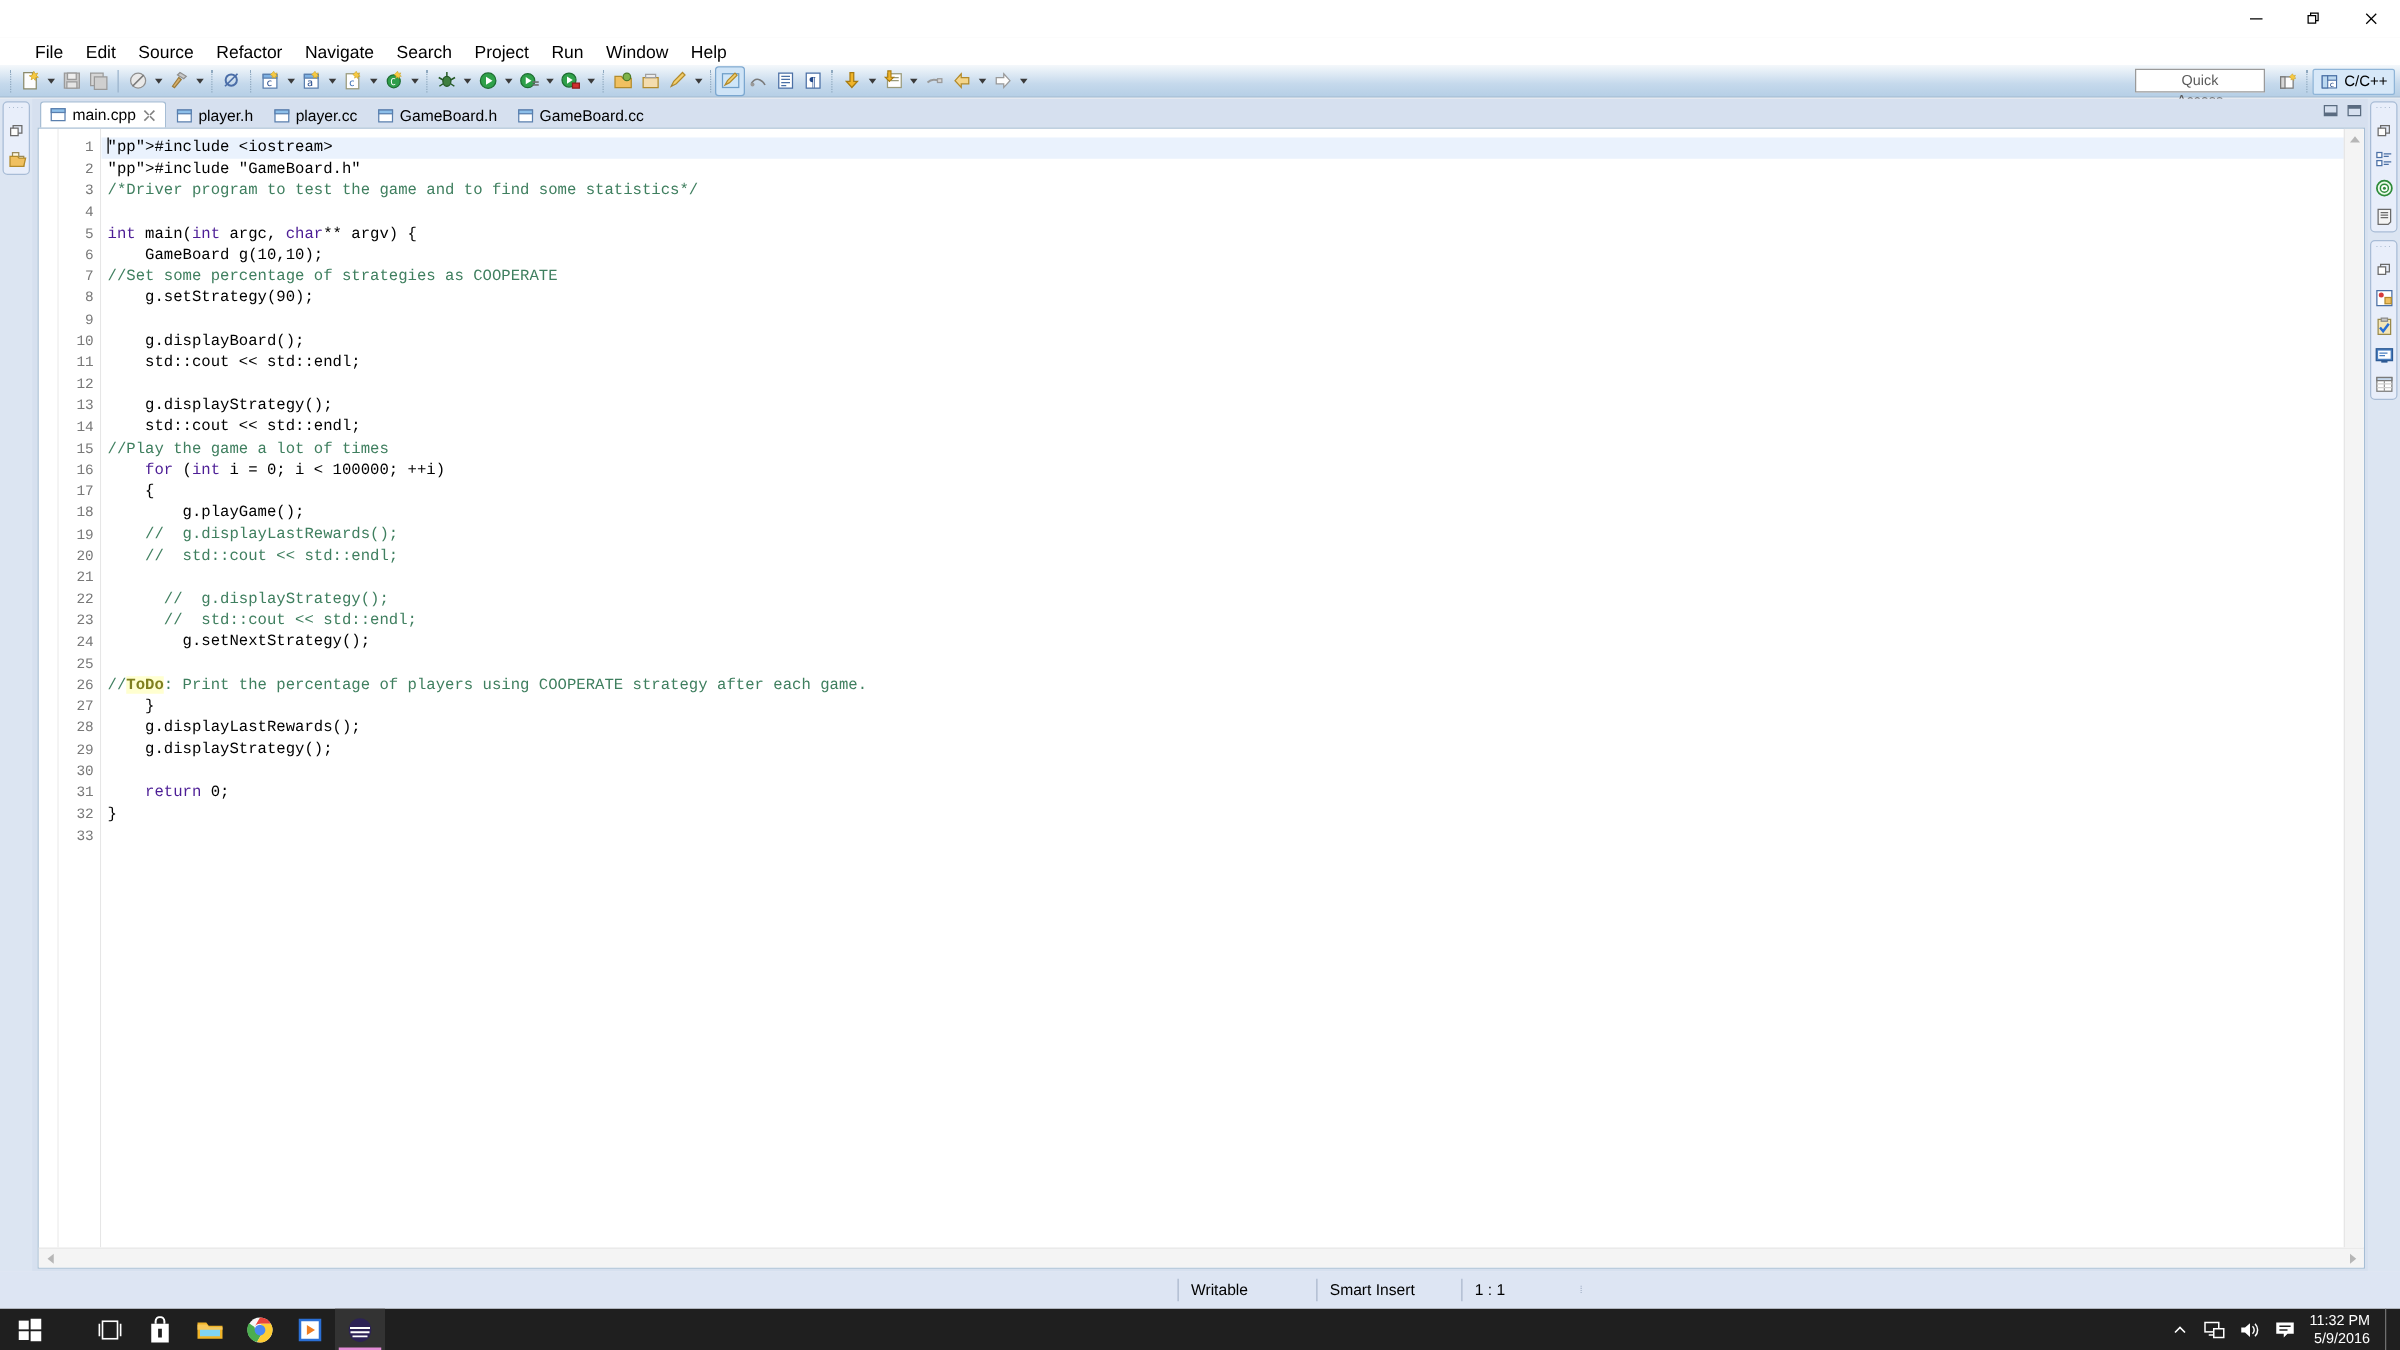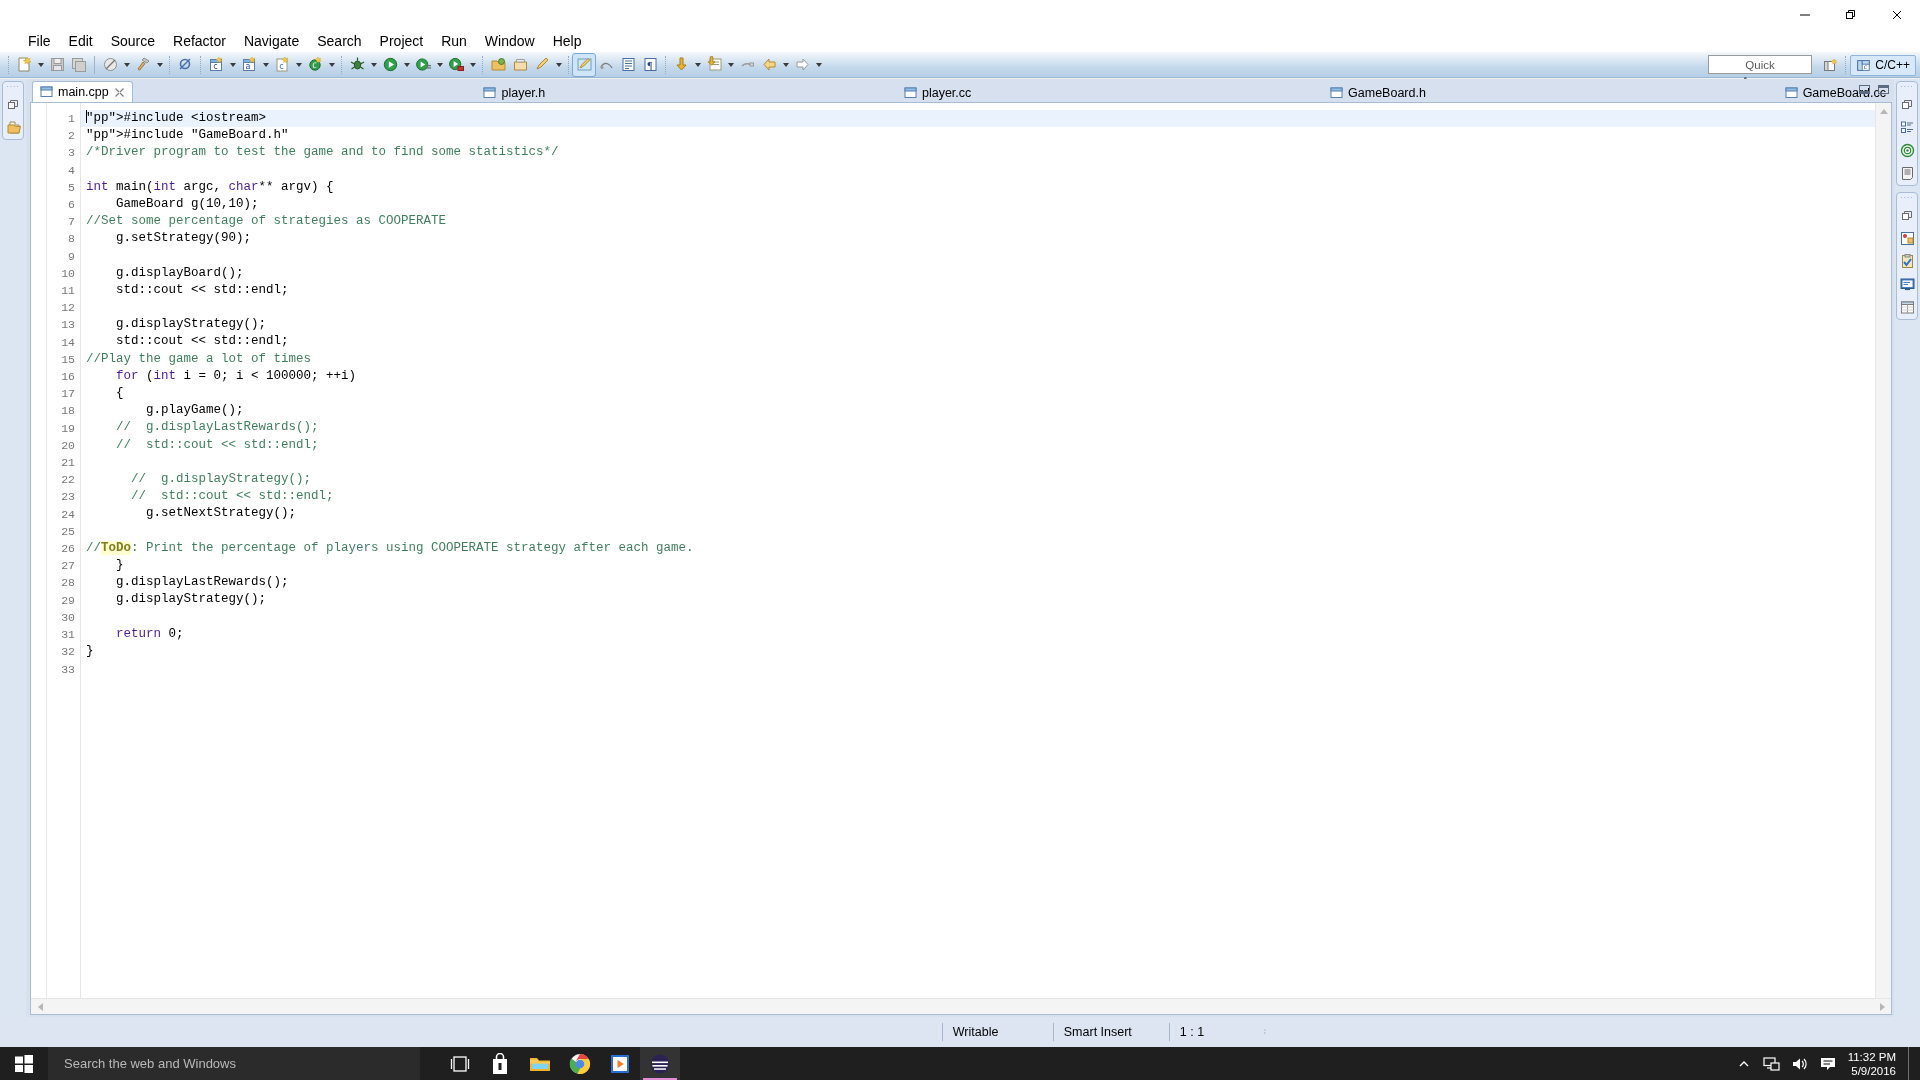--- a/index.html
+++ b/index.html
@@ -88,21 +88,21 @@
     display: flex; flex-direction: column; align-items: center; gap: 3px;
   }
   .raildots { font-size: 7px; color: #8ba1bb; letter-spacing: 1px; line-height: 6px; height: 7px;}
   .railicon { width: 20px; height: 20px; display: flex; align-items: center; justify-content: center; }
 
   
   .editorarea {
     position: absolute; left: 26px; right: 26px; top: 0; bottom: 0;
     background: #d6e0ef;
   }
-  .tabrow { height: 23px; position: relative; display: flex; align-items: flex-end; padding-left: 6px; justify-content: space-between; }
+  .tabrow { height: 23px; position: relative; display: flex; align-items: flex-end; padding-left: 6px; }
   .tab {
     height: 22px; display: flex; align-items: center; gap: 5px;
     padding: 0 7px; font-size: 12.5px; color: #000;
     border: 1px solid transparent; border-bottom: none;
     position: relative; top: 1px;
   }
   .tab.active {
     background: #fff;
     border: 1px solid #a6bdd4; border-bottom: 1px solid #fff;
     border-top-left-radius: 3px; border-top-right-radius: 3px;
@@ -737,23 +737,20 @@
 
   <div class="taskbar">
     <div class="startbtn">
       <svg width="20" height="20" viewBox="0 0 20 20">
         <rect x="1" y="2.5" width="8" height="7" fill="#fff"></rect>
         <rect x="10.5" y="1" width="8.5" height="8.5" fill="#fff"></rect>
         <rect x="1" y="11" width="8" height="7" fill="#fff"></rect>
         <rect x="10.5" y="11" width="8.5" height="8" fill="#fff"></rect>
       </svg>
     </div>
-    <div class="searchbox">
-      <span>Search the web and Windows</span>
-    </div>
     <div class="tbicons">
       <div class="tbicon">
         <svg width="20" height="18" viewBox="0 0 20 18">
           <rect x="4" y="2" width="12" height="14" fill="none" stroke="#fff" stroke-width="1.3"></rect>
           <line x1="1.5" y1="4" x2="1.5" y2="14" stroke="#fff" stroke-width="1.3"></line>
           <line x1="18.5" y1="4" x2="18.5" y2="14" stroke="#fff" stroke-width="1.3"></line>
         </svg>
       </div>
       <div class="tbicon">
         <svg width="20" height="22" viewBox="0 0 20 22">

